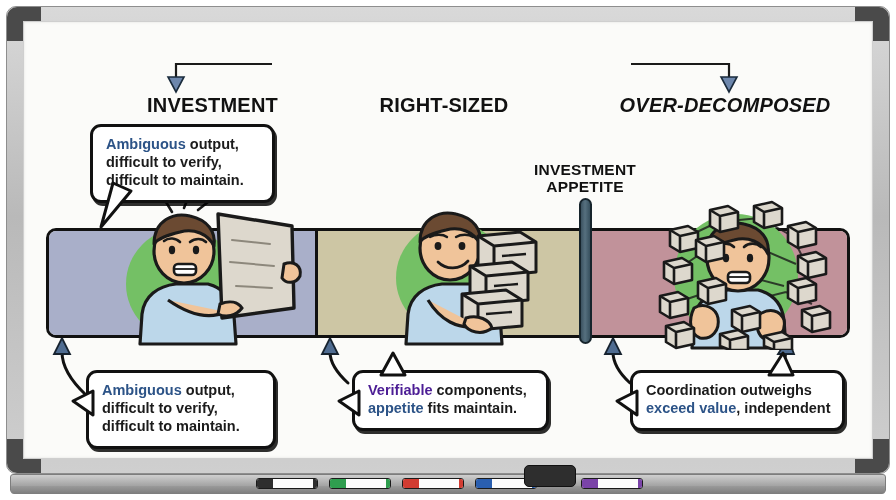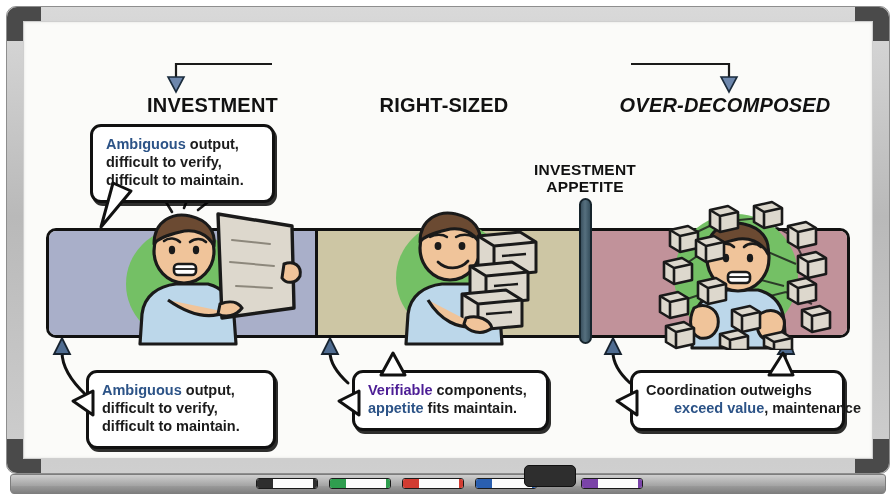--- a/index.html
+++ b/index.html
@@ -340,21 +340,21 @@
         <path d="M20 2 L0 12 L20 26 Z" fill="#fff" stroke="#111" stroke-width="3" stroke-linejoin="round"></path>
       </svg>
       <svg style="position:absolute; left:20px; top:-20px; overflow:visible;" width="40" height="24">
         <path d="M6 22 L18 0 L30 22 Z" fill="#fff" stroke="#111" stroke-width="3" stroke-linejoin="round"></path>
       </svg>
     </div>
 
     <div class="bubble" style="left:630px; top:370px; width:215px;">
       <div>
           <div class="nowrap"><span>Coordination outweighs</span></div>
-          <div class="nowrap"><span class="hl" style="color: rgb(44, 83, 135); margin-left: 28px;">exceed value</span><span>, maintenance</span></div>
+          <div class="nowrap"><span class="hl" style="color: rgb(44, 83, 135);">exceed value</span><span>, independent</span></div>
         </div>
       <svg style="position:absolute; left:-16px; top:16px; overflow:visible;" width="24" height="34">
         <path d="M20 2 L0 12 L20 26 Z" fill="#fff" stroke="#111" stroke-width="3" stroke-linejoin="round"></path>
       </svg>
       <svg style="position:absolute; left:130px; top:-20px; overflow:visible;" width="40" height="24">
         <path d="M6 22 L20 0 L30 22 Z" fill="#fff" stroke="#111" stroke-width="3" stroke-linejoin="round"></path>
       </svg>
     </div>
 
   </div>

